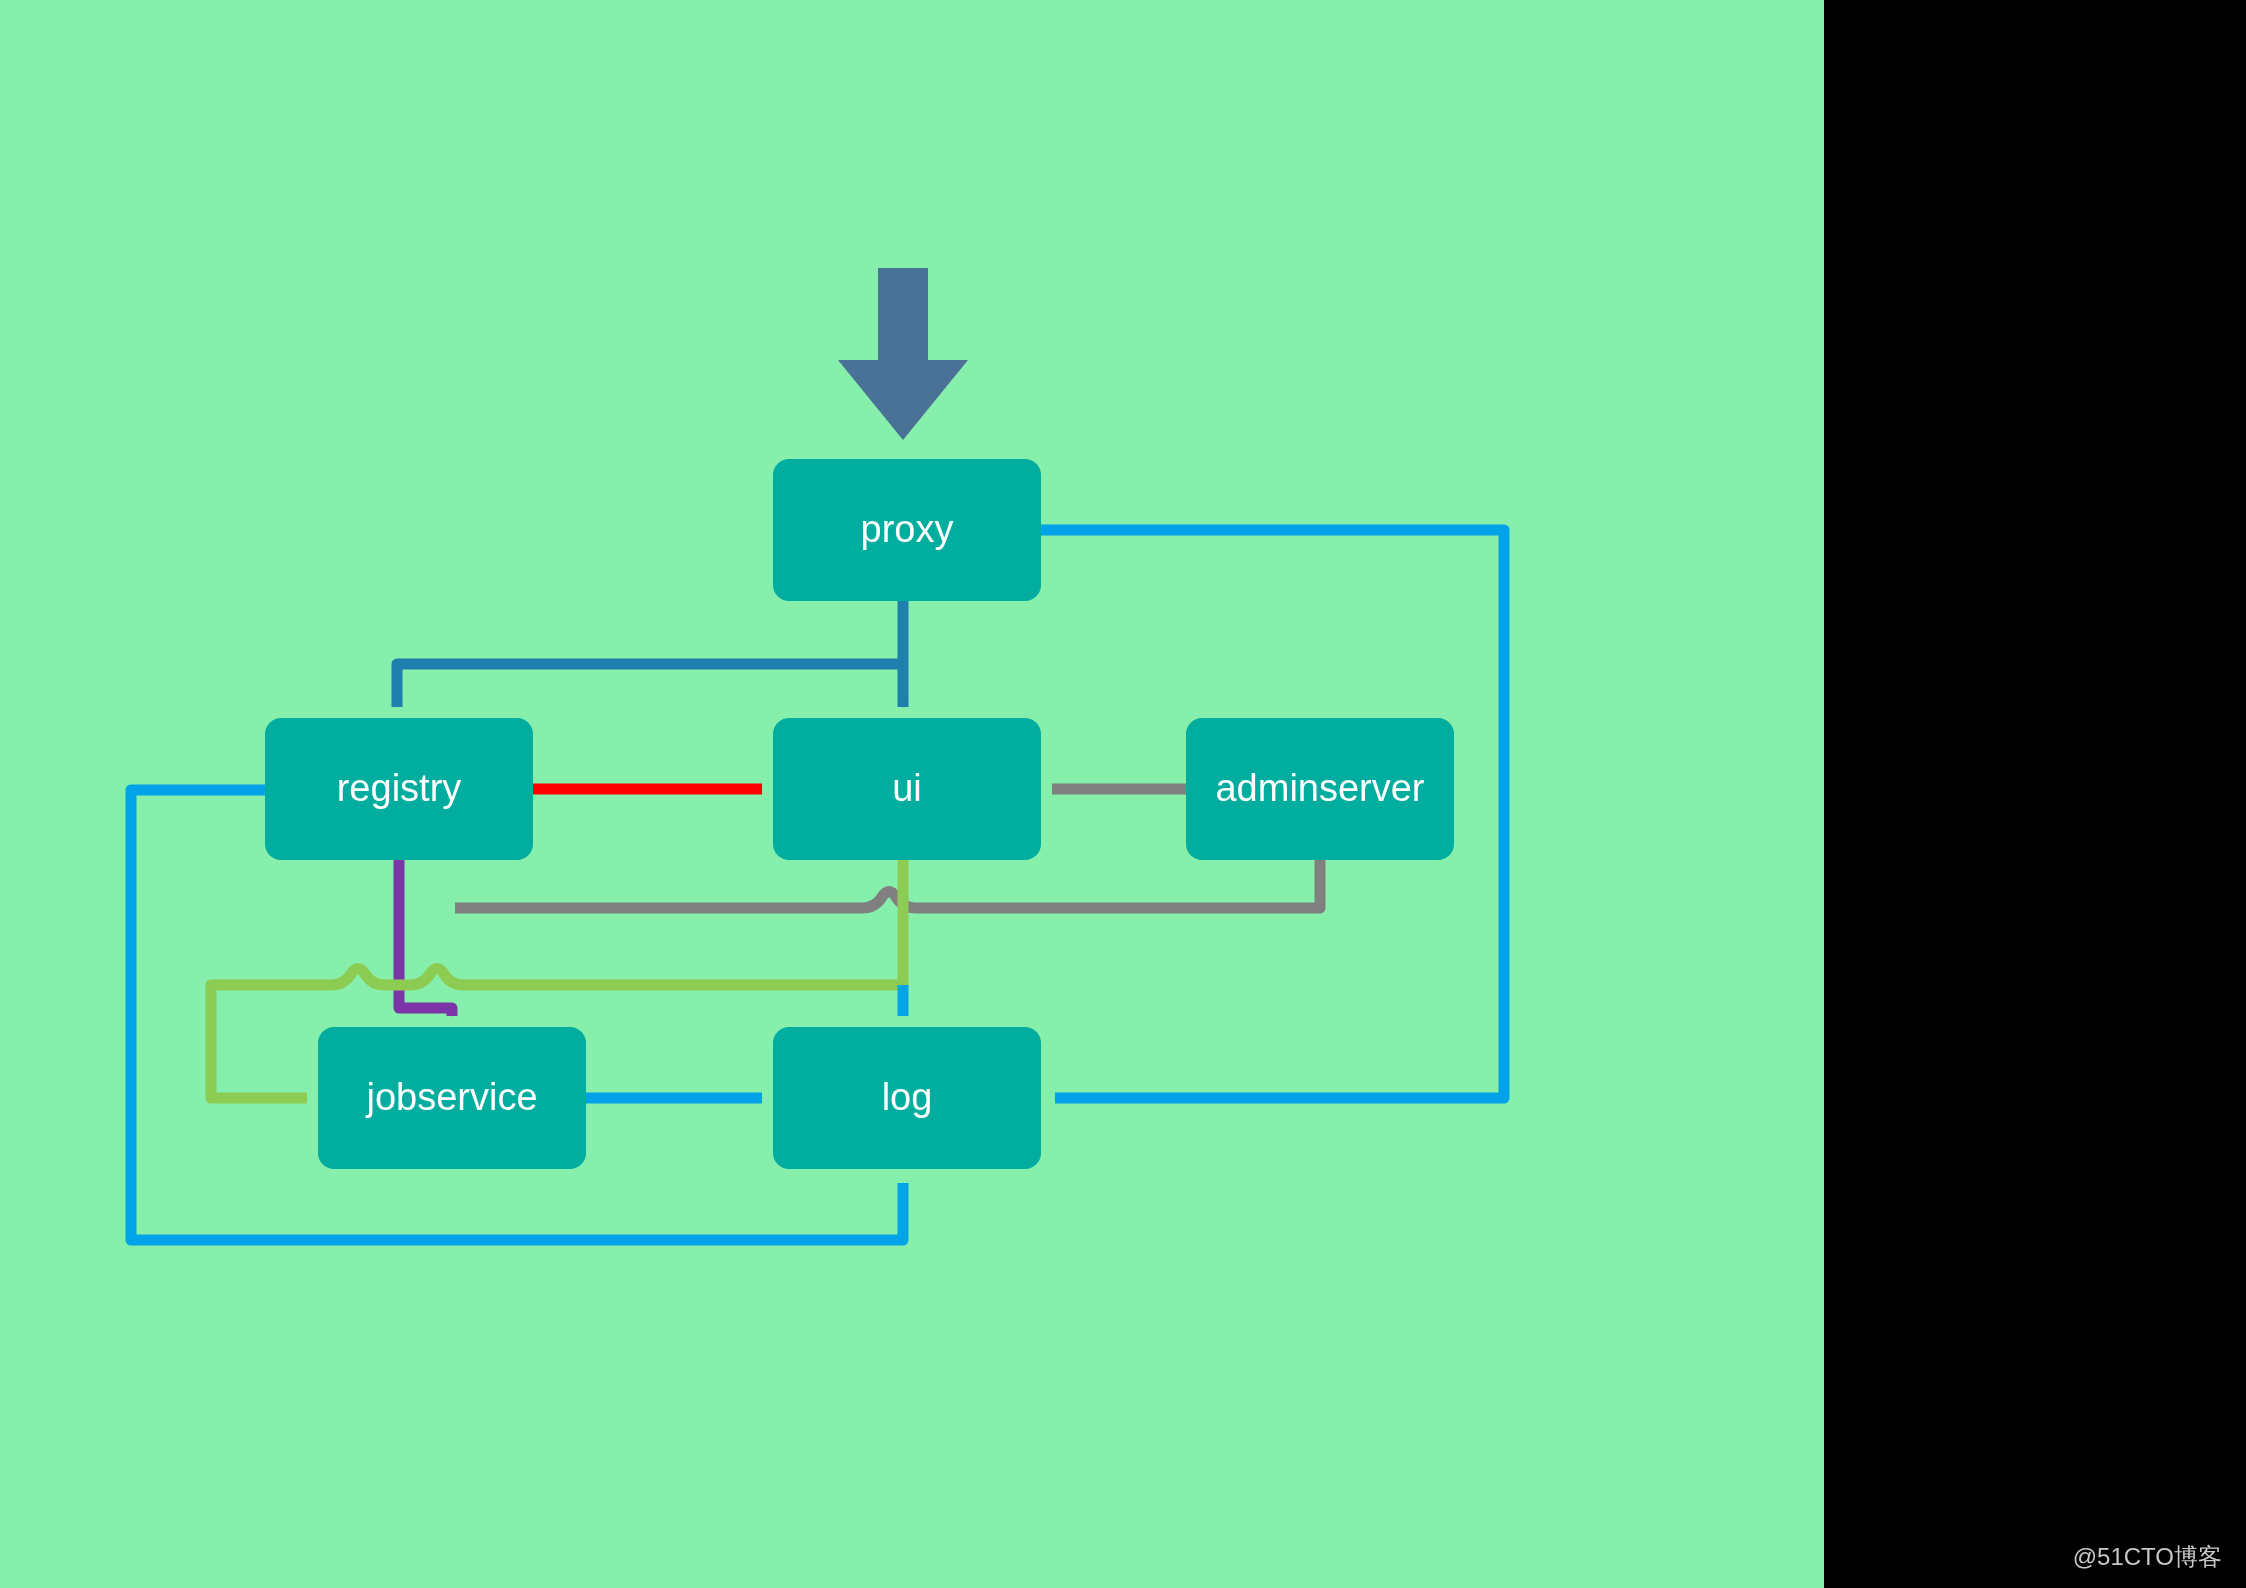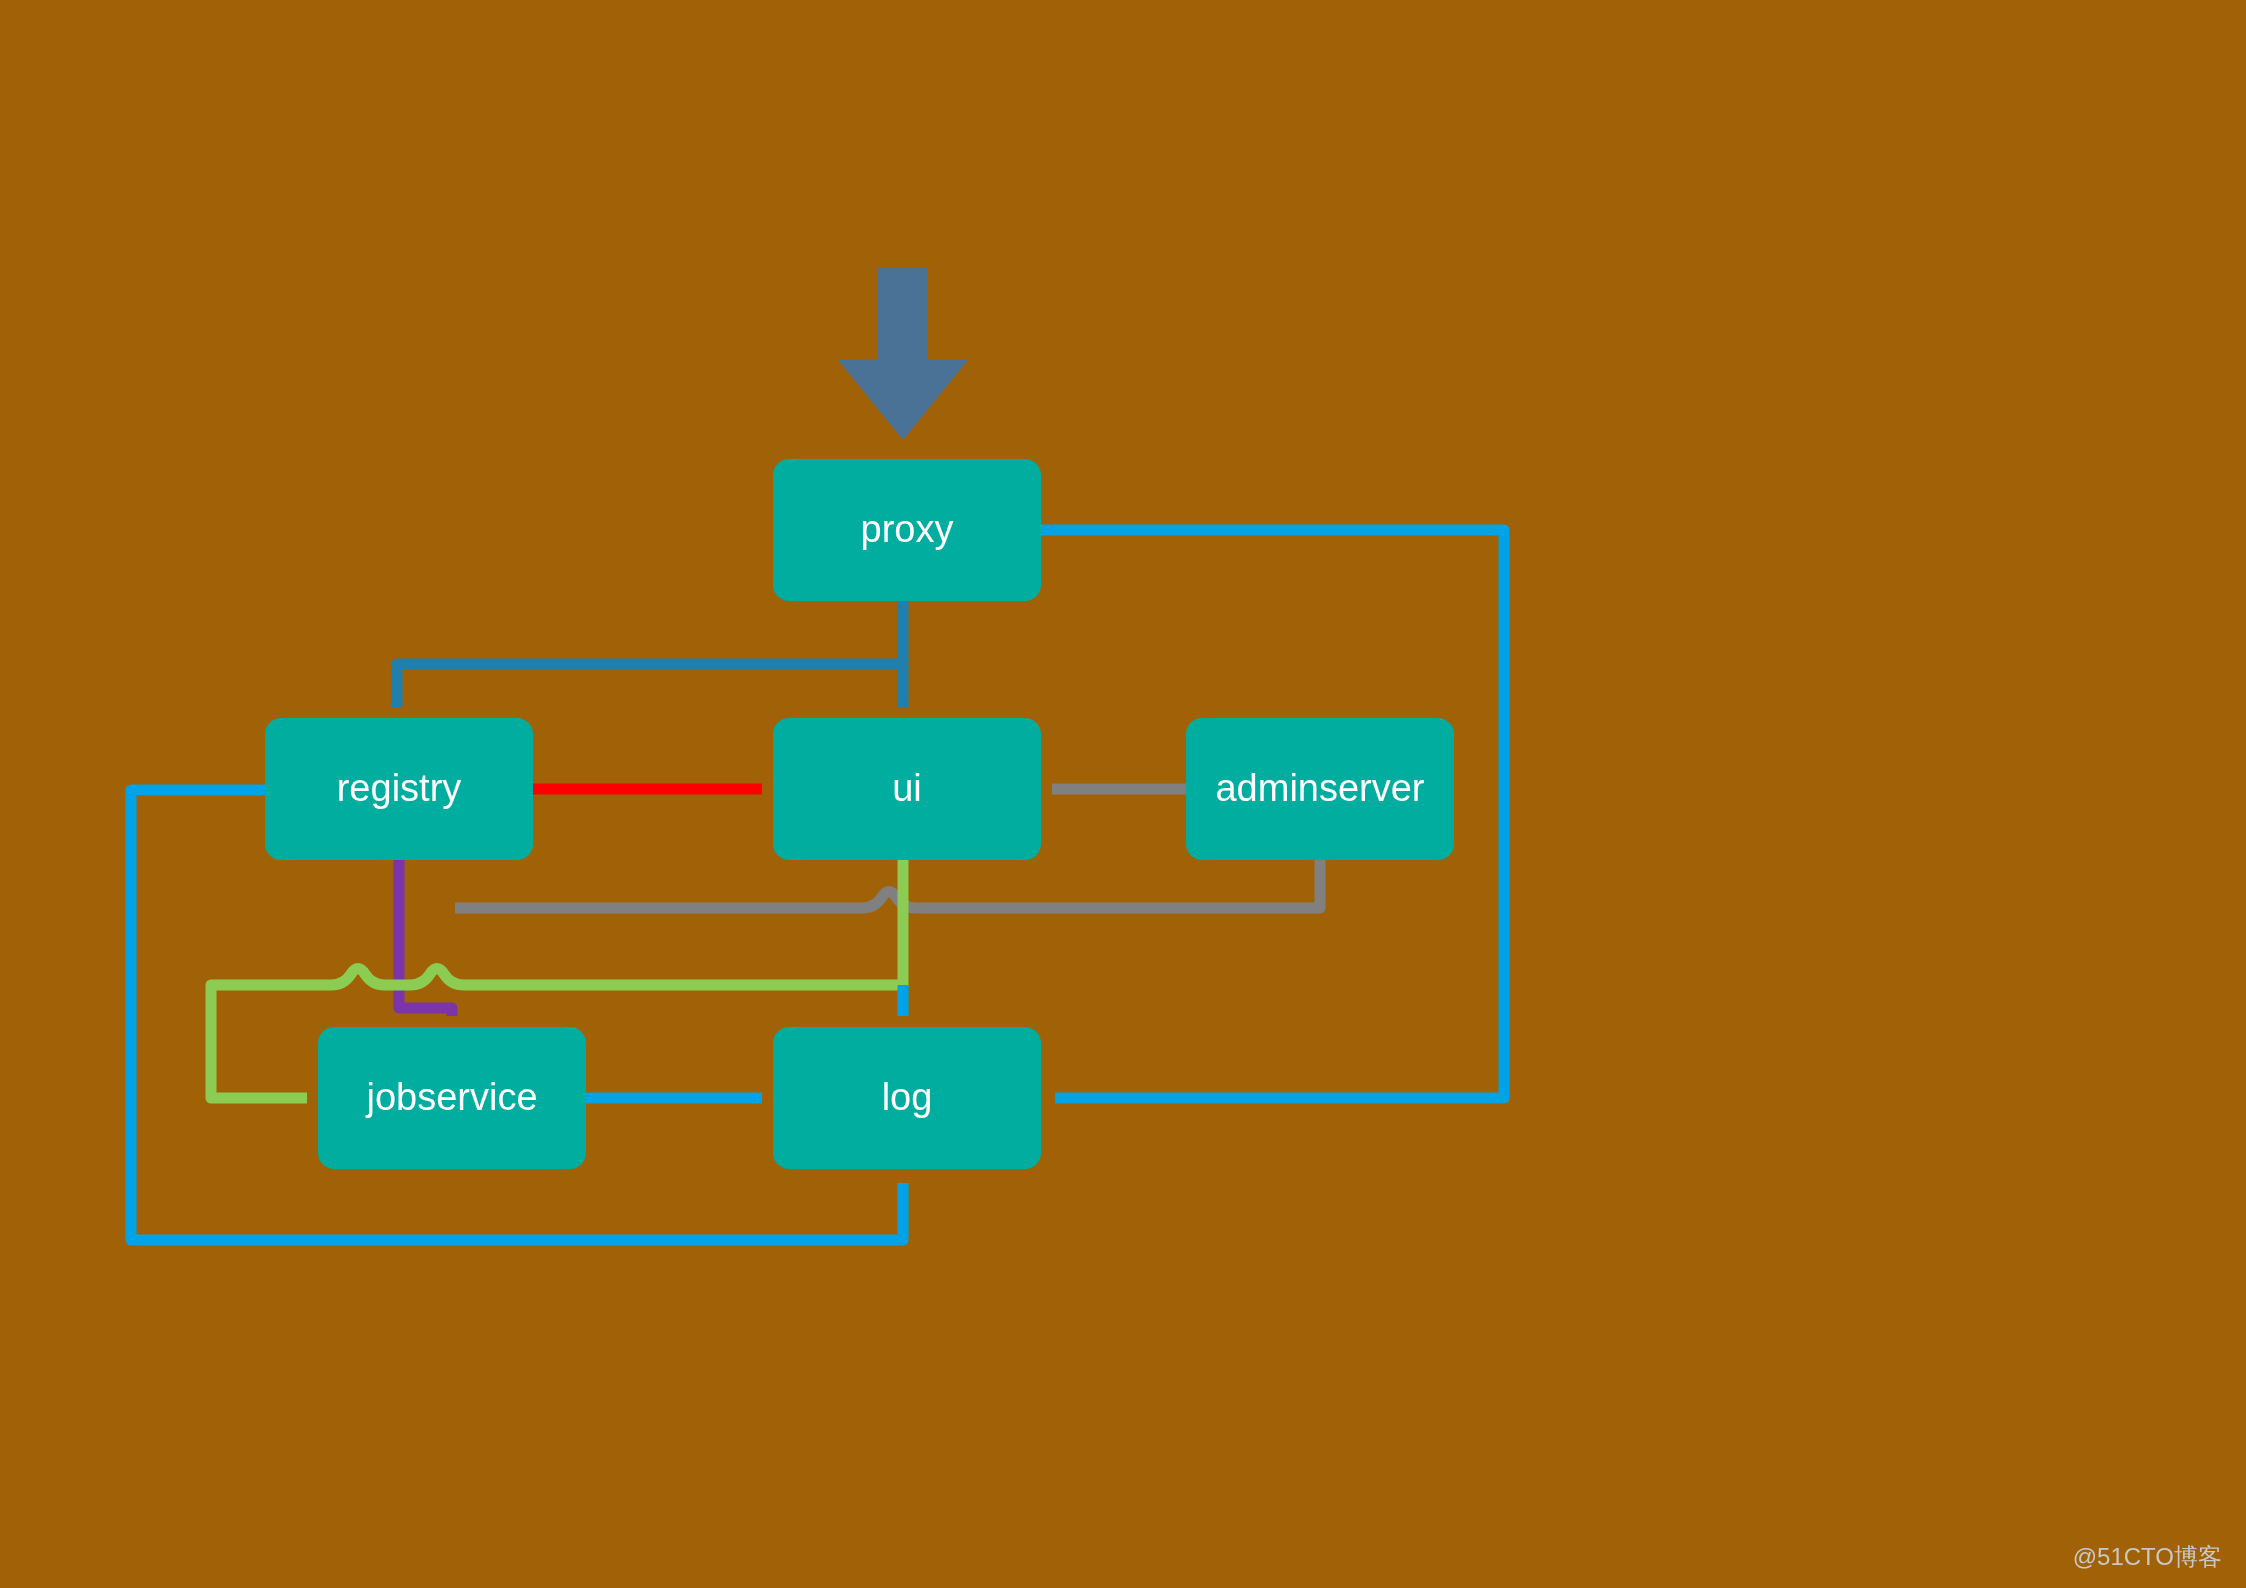--- a/index.html
+++ b/index.html
@@ -8,23 +8,23 @@
     background: #000000;
   }
   body {
     width: 2246px;
     height: 1588px;
     overflow: hidden;
     font-family: "Liberation Sans", sans-serif;
   }
   #diagram-root {
     position: relative;
-    width: 2246px;
+    width: 1824px;
     height: 1588px;
-    background: #a16207;
+    background: #86efac;
   }
   #diagram-svg {
     position: absolute;
     top: 0;
     left: 0;
     width: 2246px;
     height: 1588px;
     display: block;
   }
   .node-label {

